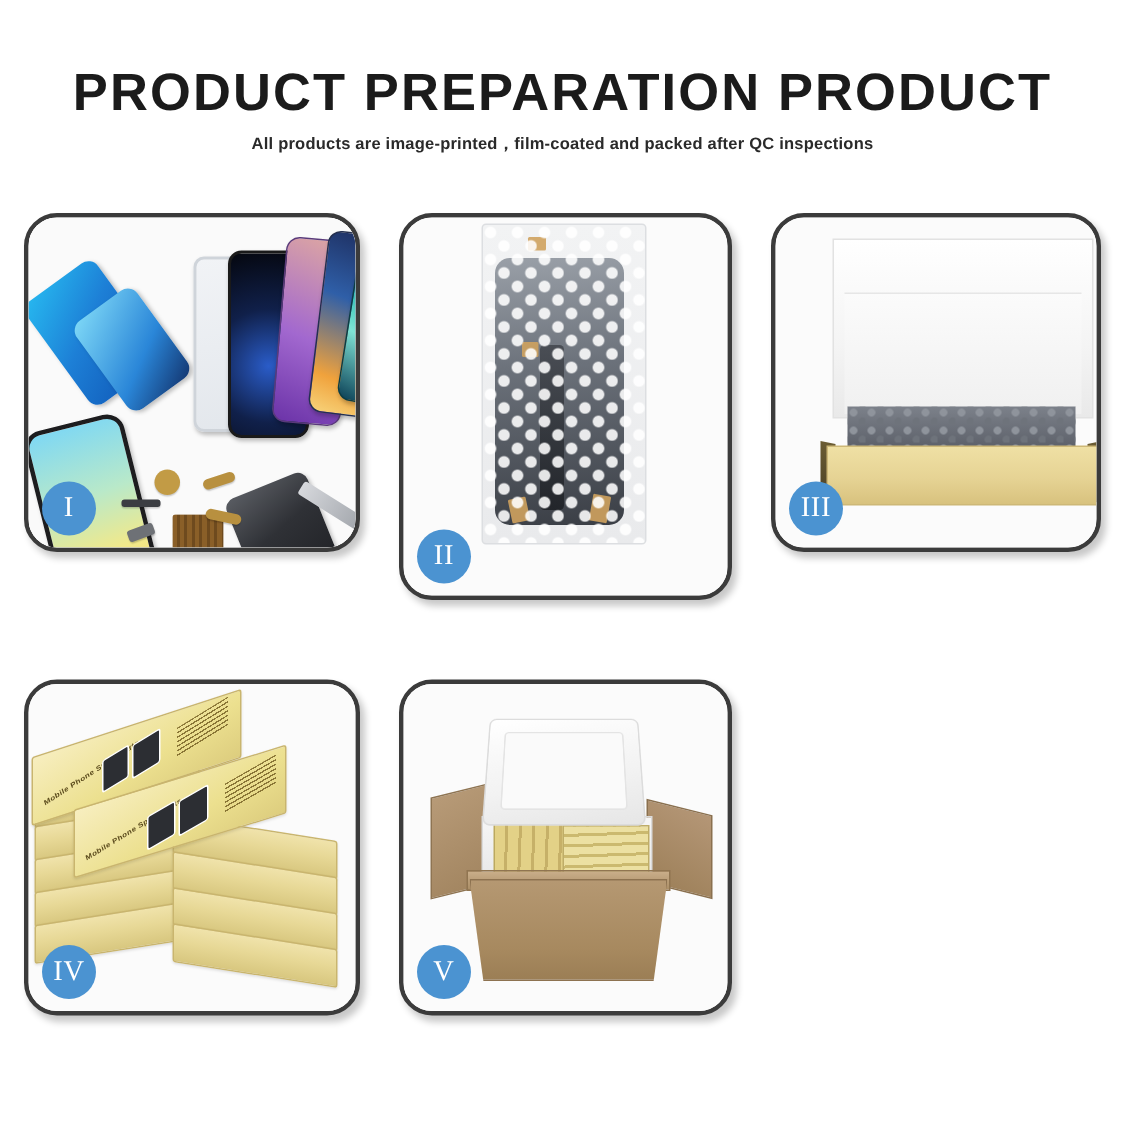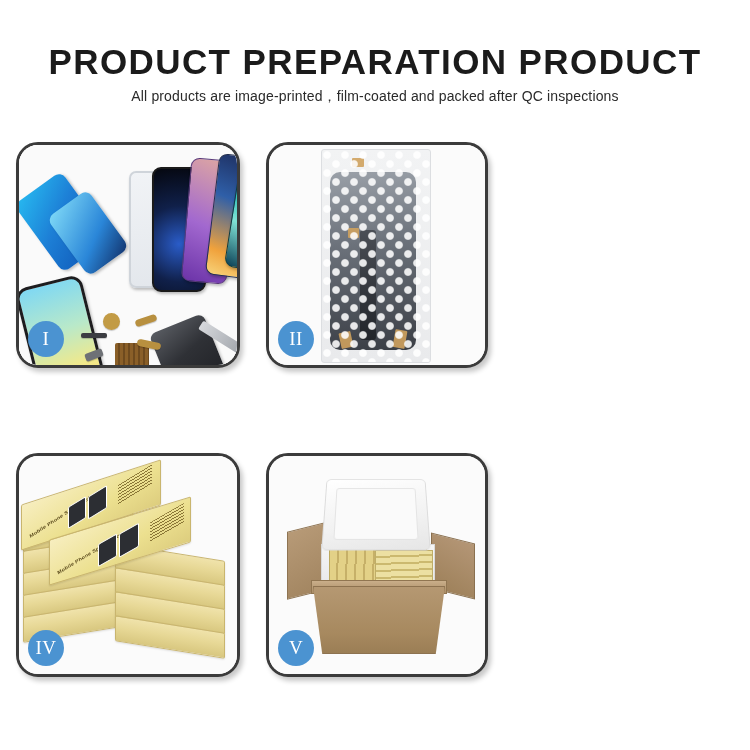--- a/index.html
+++ b/index.html
@@ -38,22 +38,22 @@
     letter-spacing: 1.4px;
     color: #1b1b1b;
     white-space: nowrap;
   }
   .subtitle {
     position: absolute;
     left: 0;
     top: 88px;
     width: 750px;
     font-family: "Liberation Sans", sans-serif;
-    font-size: 14px;
-    font-weight: 400;
+    font-size: 11px;
+    font-weight: 700;
     letter-spacing: 0.15px;
     color: #2a2a2a;
     white-space: nowrap;
   }
 
   
   .grid {
     position: absolute;
     left: 16px;
     top: 142px;
@@ -416,35 +416,46 @@
         <div class="chip round" style="left:84px; top:168px; width:17px; height:17px;"></div>
         <div class="chip flex" style="left:116px; top:172px; width:22px; height:7px; transform:rotate(-18deg);"></div>
         <div class="chip flex" style="left:118px; top:196px; width:24px; height:7px; transform:rotate(12deg);"></div>
         <div class="chip" style="left:66px; top:206px; width:18px; height:8px; transform:rotate(-20deg);"></div>
 
         <div class="tweezer"></div>
       </div>
       <div class="badge">I</div>
     </div>
 
-    <div class="panel" style="left:250px; top:0px; width:222px; height:226px;">
+    <div class="panel" style="left:250px; top:0px; width:222px; height:258px;">
       <div class="photo">
         <div class="bubble-bag">
           <div class="bubble-inner"></div>
           <div class="bubble-flex"></div>
           <div class="tape" style="left:30px; top:8px; width:12px; height:9px;"></div>
           <div class="tape" style="left:26px; top:78px; width:11px; height:10px;"></div>
           <div class="tape" style="left:18px; top:182px; width:12px; height:16px; transform:rotate(-12deg);"></div>
           <div class="tape" style="left:72px; top:180px; width:12px; height:18px; transform:rotate(10deg);"></div>
           <div class="bubbles"></div>
         </div>
       </div>
       <div class="badge">II</div>
     </div>
 
+    <div class="panel" style="left:498px; top:0px; width:220px; height:226px;">
+      <div class="photo">
+        <div class="box3-lid"></div>
+        <div class="box3-lid-in"></div>
+        <div class="box3-foam"></div>
+        <div class="box3-side-l"></div>
+        <div class="box3-side-r"></div>
+        <div class="box3-base"></div>
+      </div>
+      <div class="badge">III</div>
+    </div>
 
     <div class="panel" style="left:0px; top:311px; width:224px; height:224px;">
       <div class="photo">
         <div class="stack">
 
           <div class="sbox" style="left:4px; top:64px; width:108px; height:22px; transform:skewY(-9deg);"></div>
           <div class="sbox" style="left:4px; top:86px; width:108px; height:22px; transform:skewY(-9deg);"></div>
           <div class="sbox" style="left:4px; top:108px; width:108px; height:22px; transform:skewY(-9deg);"></div>
           <div class="sbox" style="left:4px; top:130px; width:108px; height:22px; transform:skewY(-9deg);"></div>
           <div class="sbox" style="left:4px; top:152px; width:108px; height:24px; transform:skewY(-9deg);"></div>

